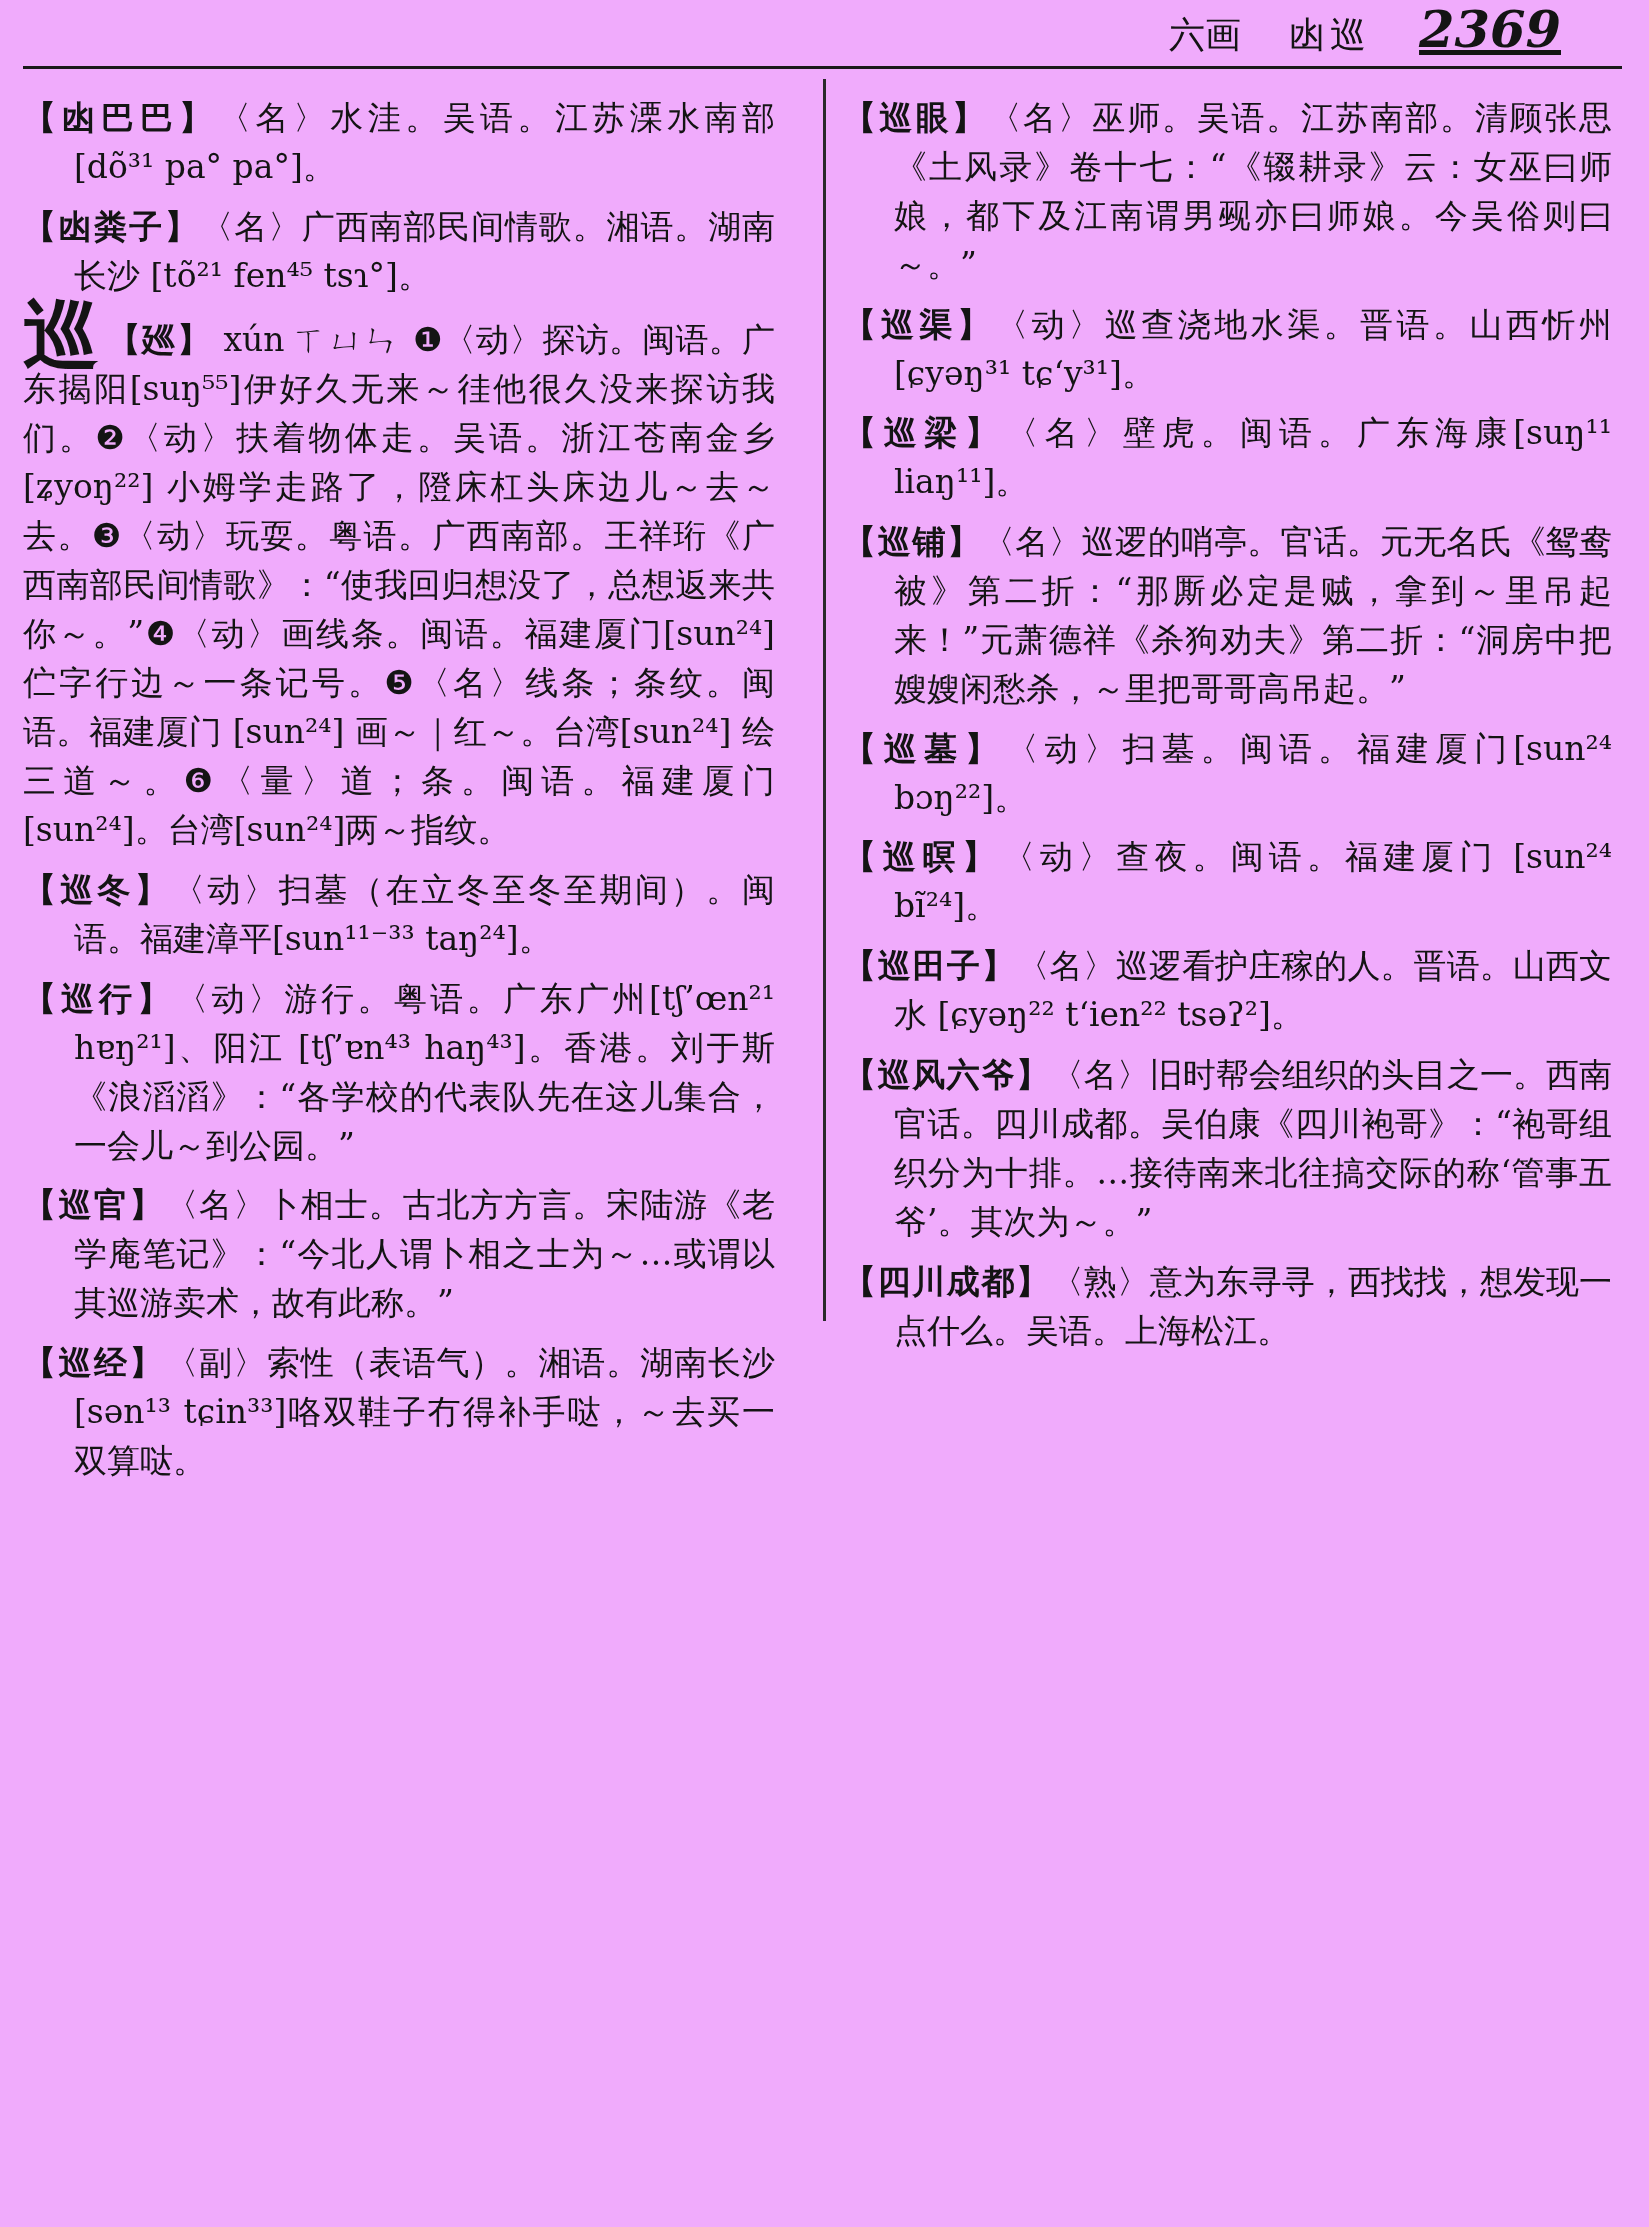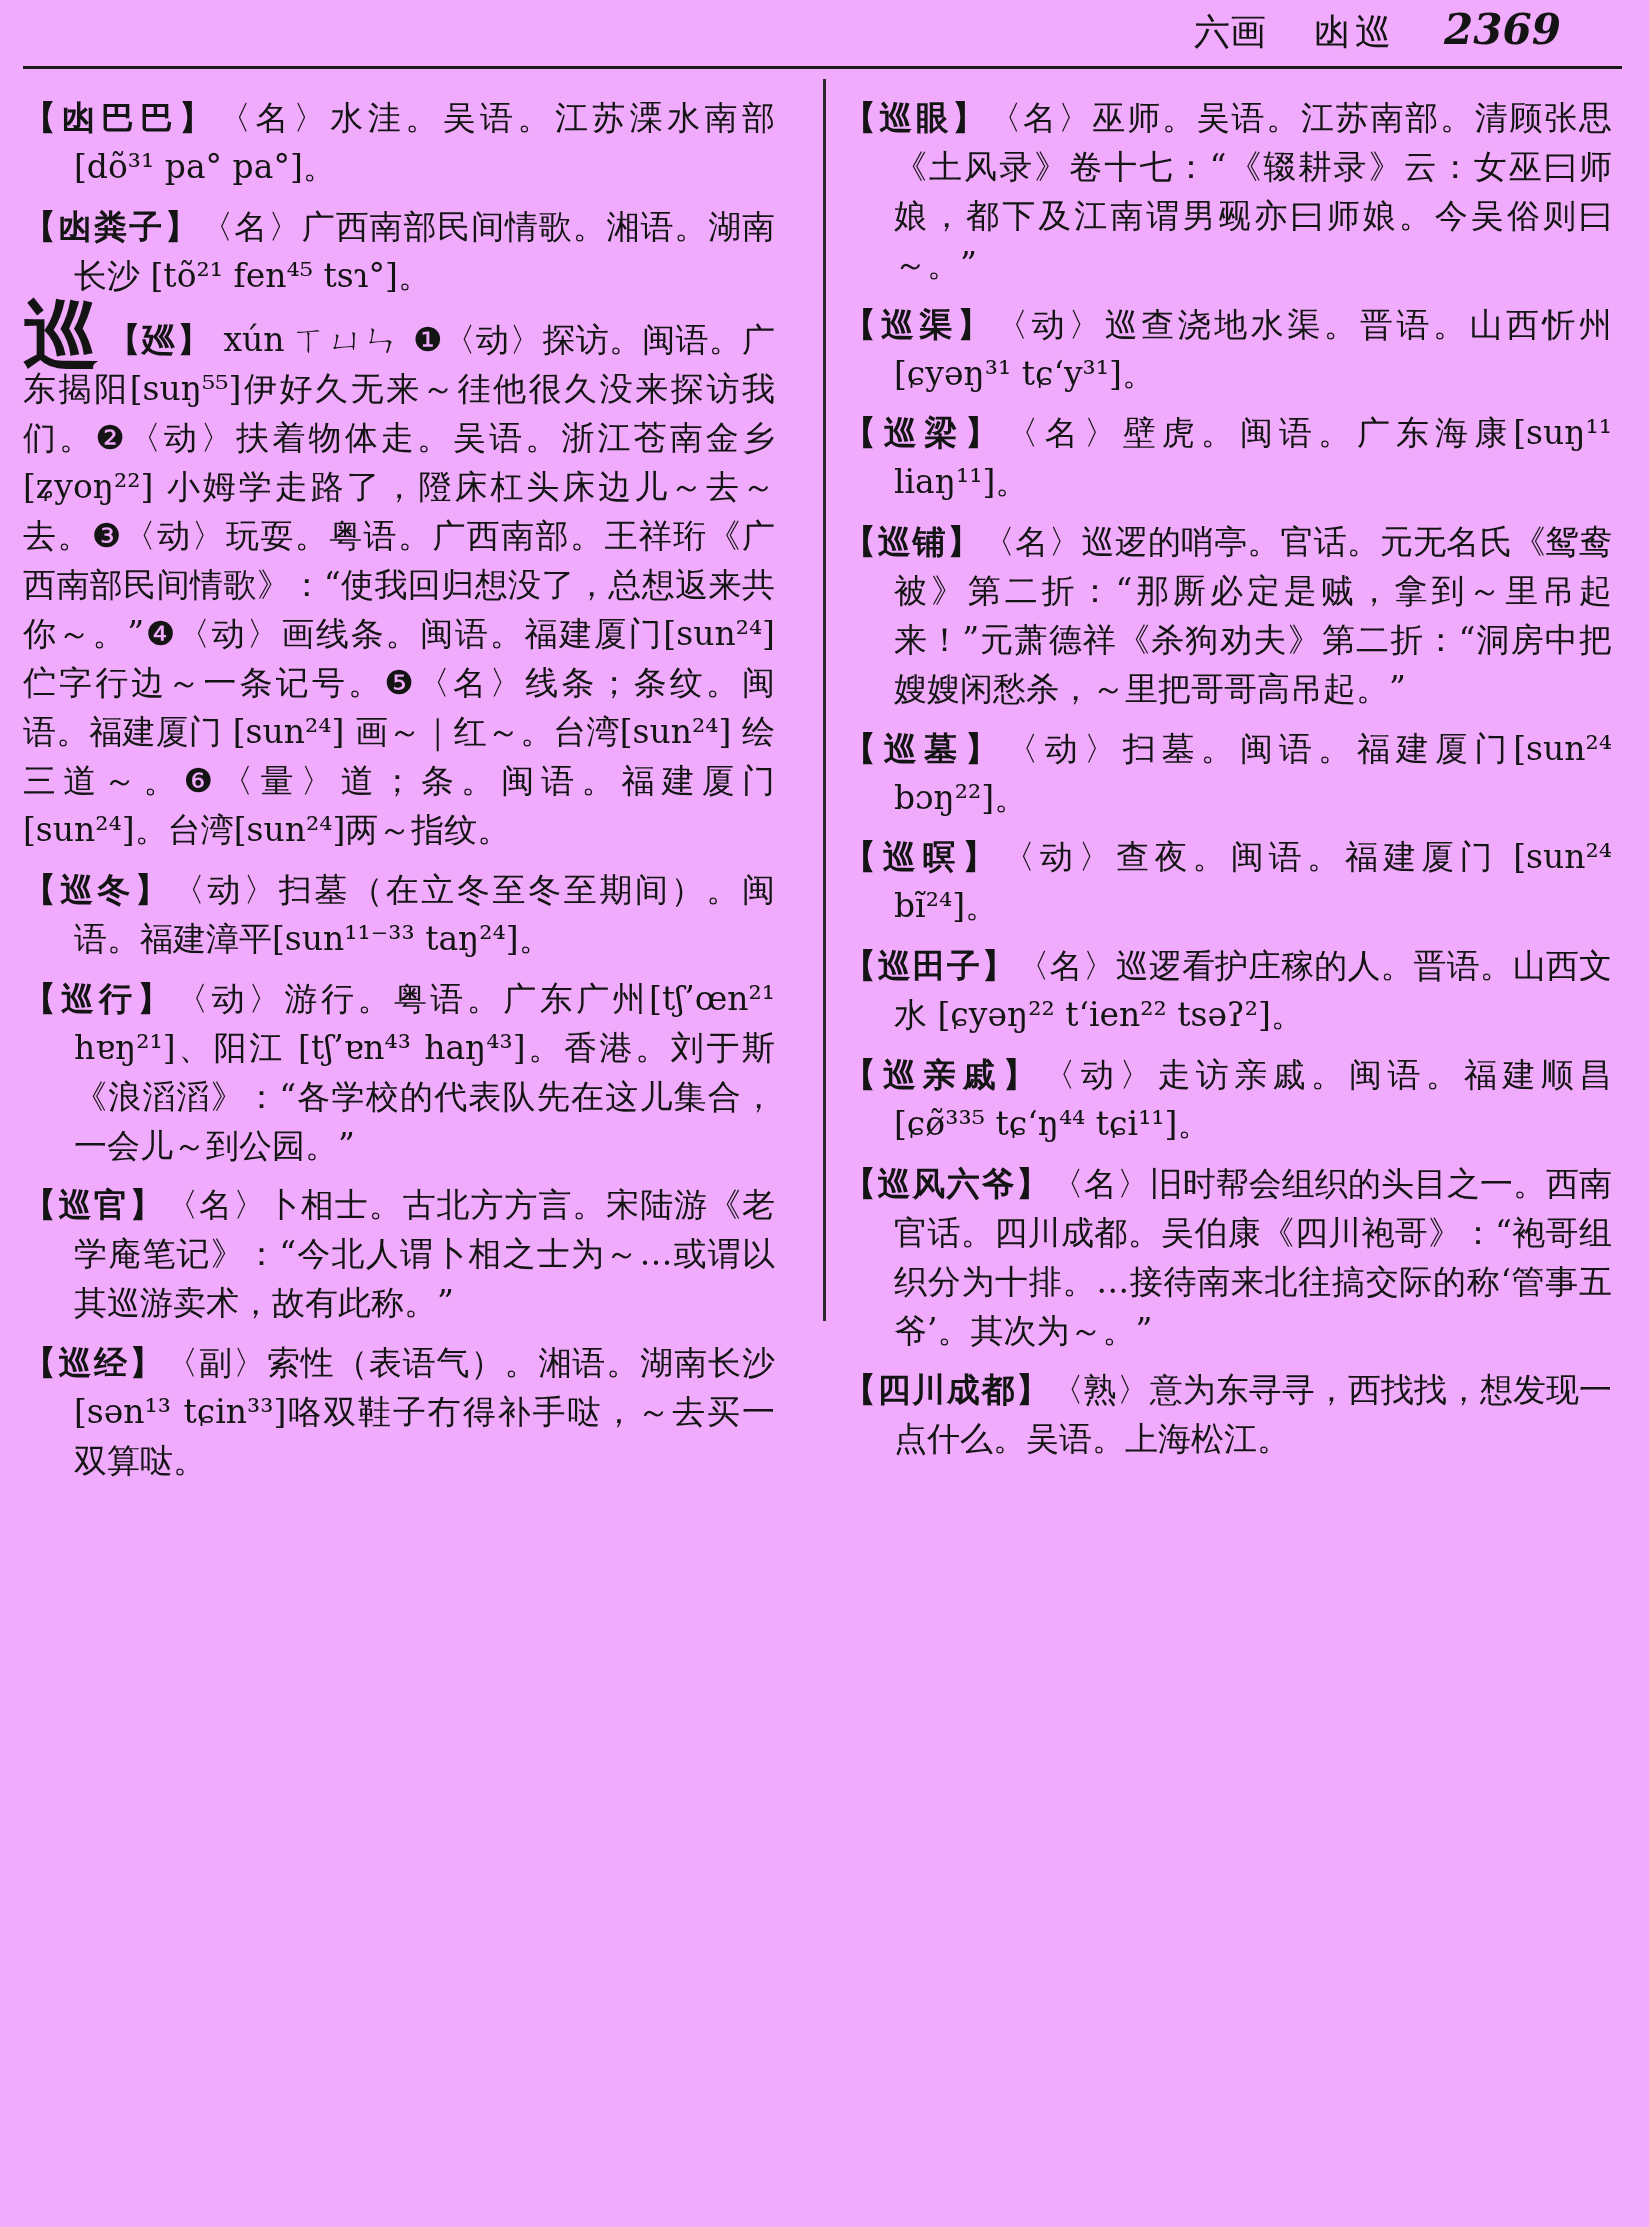--- a/index.html
+++ b/index.html
@@ -7,21 +7,21 @@
     position:relative;width:1650px;height:2227px;background:#f0abfc;
     font-family:"DejaVu Serif","Liberation Serif",serif;color:#141414;
     overflow:hidden;
   }
   .header{
     position:absolute;top:8.2px;left:0;width:1561px;
     display:flex;justify-content:flex-end;align-items:baseline;gap:48px;
     font-size:36px;line-height:43px;
   }
   .header .chars{letter-spacing:5px;}
-  .header .pageno{font-weight:bold;font-style:italic;font-size:42px;}
+  .header .pageno{font-weight:bold;font-style:italic;font-size:51px;text-decoration:underline;}
   .rule{
     position:absolute;left:23px;top:66px;width:1599px;height:3.3px;
     background:#1a1a1a;
   }
   .divider{
     position:absolute;left:823px;top:79px;width:2.5px;height:1242px;
     background:#2a2a2a;
   }
   .col{
     position:absolute;top:93px;font-size:33px;line-height:49px;
@@ -112,23 +112,20 @@
     </p>
 
     <p class="entry">
       <span class="head">【巡暝】</span><span class="body">〈动〉查夜。闽语。福建厦门 [sun²⁴ bĩ²⁴]。</span>
     </p>
 
     <p class="entry">
       <span class="head">【巡田子】</span><span class="body">〈名〉巡逻看护庄稼的人。晋语。山西文水 [ɕyəŋ²² t‘ien²² tsəʔ²]。</span>
     </p>
 
-    <p class="entry">
-      <span class="head">【巡亲戚】</span><span class="body">〈动〉走访亲戚。闽语。福建顺昌 [ɕø̃³³⁵ tɕ‘ŋ⁴⁴ tɕi¹¹]。</span>
-    </p>
 
     <p class="entry">
       <span class="head">【巡风六爷】</span><span class="body">〈名〉旧时帮会组织的头目之一。西南官话。四川成都。吴伯康《四川袍哥》：“袍哥组织分为十排。…接待南来北往搞交际的称‘管事五爷’。其次为～。”</span>
     </p>
 
     <p class="entry">
       <span class="head">【四川成都】</span><span class="body">〈熟〉意为东寻寻，西找找，想发现一点什么。吴语。上海松江。</span>
     </p>
 
   </div>

